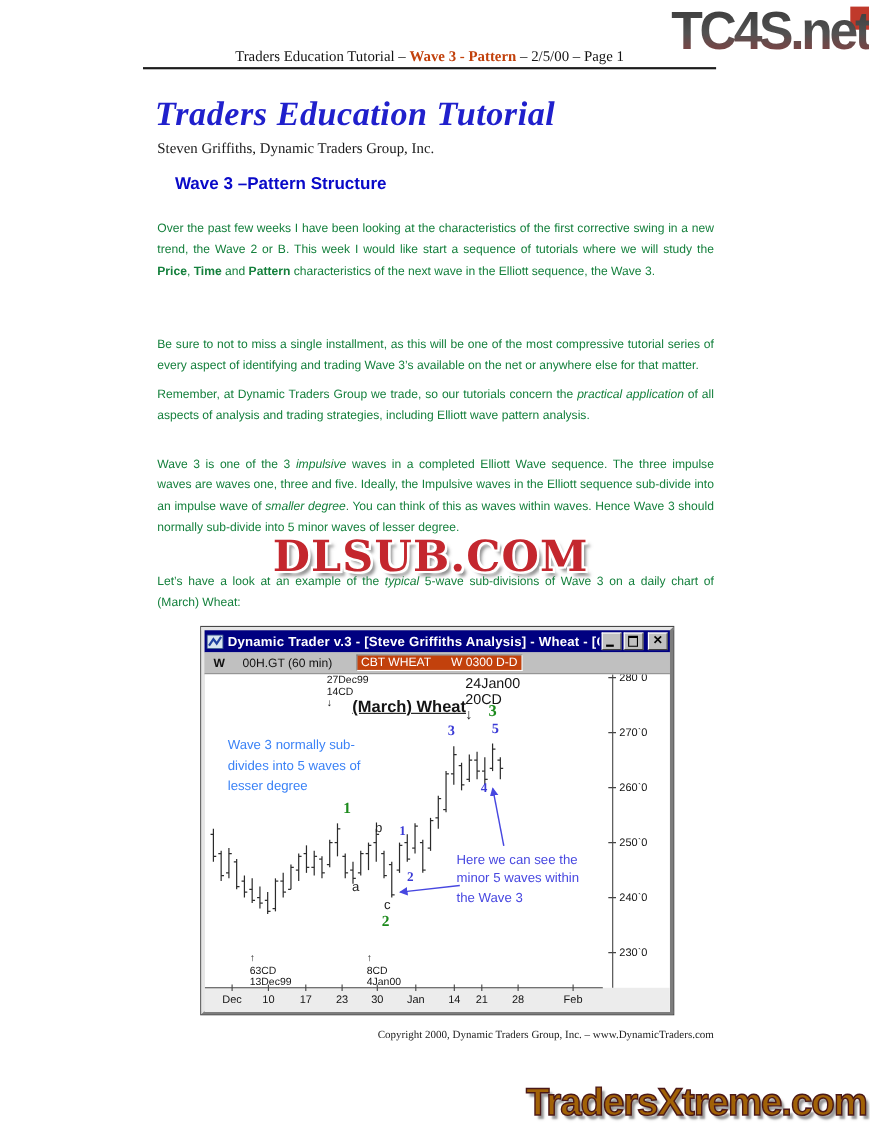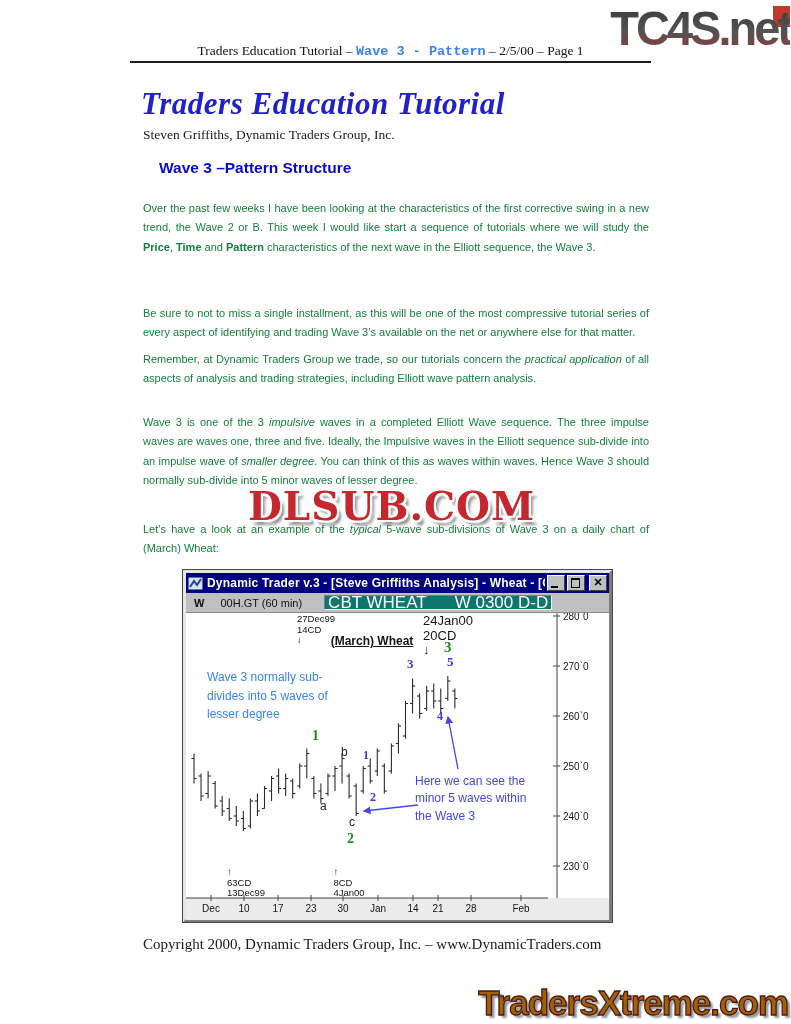--- a/index.html
+++ b/index.html
@@ -10,21 +10,21 @@
   .tc4s-wrap{position:absolute;top:0;right:1px;height:50px;}
   .tc4s-redbox{position:absolute;top:6px;right:0;width:17px;height:21px;background:#c0392b;}
   .tc4s-text{position:relative;font-weight:bold;font-size:47px;letter-spacing:-3px;
     transform:scaleY(1.04);display:inline-block;
     background:linear-gradient(180deg,#3d3d3d 15%,#525252 55%,#7a4444 82%,#9d5c5c 100%);
     -webkit-background-clip:text;background-clip:text;color:transparent;}
 
   
   .header-line{position:absolute;top:43px;left:130px;width:521px;text-align:center;
     font-family:"Liberation Serif",serif;font-size:13.5px;color:#141414;}
-  .header-line b{color:#3b82f6;font-family:Liberation Mono, monospace;}
+  .header-line b{color:#c2410c;}
   .rule{position:absolute;top:61px;left:130px;width:521px;border-top:2px solid #1c1c1c;}
 
   .doc-title{position:absolute;top:86px;left:141px;margin:0;font-family:"Liberation Serif",serif;
     font-style:italic;font-weight:bold;font-size:31px;color:#2020cc;letter-spacing:.5px;text-align:right;}
   .byline{position:absolute;top:127px;left:143px;font-family:"Liberation Serif",serif;
     font-size:13.5px;color:#1a1a1a;}
   .section-heading{position:absolute;top:159px;left:159px;margin:0;font-size:15.5px;
     font-weight:bold;color:#0a0ac8;}
 
   .para{position:absolute;left:143px;width:506px;margin:0;font-size:11px;line-height:19.4px;
@@ -53,31 +53,31 @@
   .g-max{position:absolute;left:3px;top:2px;width:7px;height:7px;border:1px solid #000;border-top-width:2px;}
   .g-x{position:absolute;inset:0;font-size:11px;font-weight:bold;color:#000;
     text-align:center;line-height:13px;font-family:"Liberation Sans",sans-serif;}
 
   .toolbar{height:19px;background:#c0c0c0;display:flex;align-items:center;
     font-size:11px;color:#111;border-bottom:1px solid #8a8a8a;}
   .tb-sym{margin-left:8px;font-weight:bold;}
   .tb-res{margin-left:16px;}
   .tb-field{margin-left:22px;background:#fff;border:1px solid;height:15px;
     border-color:#7d7d7d #fff #fff #7d7d7d;display:flex;align-items:center;min-width:138px;box-sizing:border-box;}
-  .tb-sel{background:#0f766e;color:#fff;padding:0 3px;font-size:17px;white-space:pre;line-height:13px;}
+  .tb-sel{background:#c2410c;color:#fff;padding:0 3px;font-size:11px;white-space:pre;line-height:13px;}
 
   .chart-area{position:relative;height:307px;background:#fff;overflow:hidden;}
   .xaxis-strip{position:absolute;left:0;right:0;top:285px;bottom:0;background:#ececec;}
   #chart-svg{position:absolute;left:0;top:0;}
   #chart-annotations{position:absolute;inset:0;pointer-events:none;}
   .anno{position:absolute;white-space:pre;line-height:1.12;}
 
   
-  .footer{position:absolute;top:936px;left:143px;width:506px;text-align:left;
-    font-family:"Liberation Serif",serif;font-size:15px;color:#1a1a1a;}
+  .footer{position:absolute;top:936px;left:143px;width:506px;text-align:right;
+    font-family:"Liberation Serif",serif;font-size:10px;color:#1a1a1a;}
 
   .tx-logo{position:absolute;bottom:1px;right:3px;font-size:35px;font-weight:bold;
     letter-spacing:-1px;color:#a16207;-webkit-text-stroke:1.3px #4a1818;
     text-shadow:3px 3px 2px rgba(125,125,125,.8);}
 </style>
 </head>
 <body>
 
 <div class="tc4s-wrap">
   <span class="tc4s-redbox"></span>
@@ -283,21 +283,21 @@
         <line x1="272" y1="156" x2="262" y2="104" stroke="#4747e0" stroke-width="1.3" marker-end="url(#arrowhead)"></line>
         <line x1="232" y1="192" x2="178" y2="198" stroke="#4747e0" stroke-width="1.3" marker-end="url(#arrowhead)"></line>
       </svg>
     <div id="chart-annotations">
         <div class="anno" style="left: 130px; top: 1px; color: rgb(20, 20, 20); font-size: 9.5px; transform: translateX(-50%);">27Dec99
 14CD
 ↓</div>
         <div class="anno" style="left: 262px; top: 1px; color: rgb(20, 20, 20); font-size: 13px; transform: translateX(-50%);">24Jan00
 20CD
 ↓</div>
-        <div class="anno" style="left: 186px; top: 22px; color: rgb(20, 20, 20); font-size: 12px; font-weight: bold; text-decoration: underline; transform: translateX(-50%);">(March) Wheat</div>
+        <div class="anno" style="left: 186px; top: 22px; color: rgb(20, 20, 20); font-size: 15px; font-weight: bold; text-decoration: underline; transform: translateX(-50%);">(March) Wheat</div>
         <div class="anno" style="left: 258px; top: 26px; color: rgb(28, 138, 28); font-size: 15px; font-weight: bold; font-family: &quot;Liberation Serif&quot;, serif;">3</div>
         <div class="anno" style="left: 261px; top: 42px; color: rgb(59, 59, 214); font-size: 13px; font-weight: bold; font-family: &quot;Liberation Serif&quot;, serif;">5</div>
         <div class="anno" style="left: 221px; top: 44px; color: rgb(59, 59, 214); font-size: 13px; font-weight: bold; font-family: &quot;Liberation Serif&quot;, serif;">3</div>
         <div class="anno" style="left: 21px; top: 55px; color: #3b82f6; font-size: 12px; line-height: 1.55;">Wave 3 normally sub-
 divides into 5 waves of
 lesser degree</div>
         <div class="anno" style="left: 126px; top: 115px; color: rgb(28, 138, 28); font-size: 14px; font-weight: bold; font-family: &quot;Liberation Serif&quot;, serif;">1</div>
         <div class="anno" style="left: 155px; top: 133px; color: rgb(34, 34, 34); font-size: 12px;">b</div>
         <div class="anno" style="left: 177px; top: 136px; color: rgb(59, 59, 214); font-size: 12px; font-weight: bold; font-family: &quot;Liberation Serif&quot;, serif;">1</div>
         <div class="anno" style="left: 134px; top: 187px; color: rgb(34, 34, 34); font-size: 12px;">a</div>

